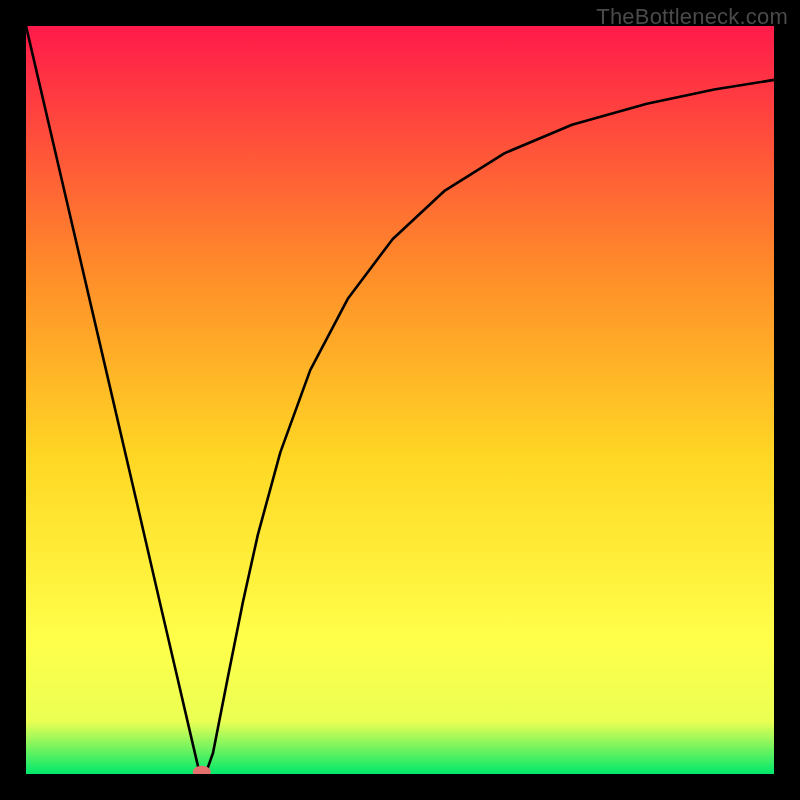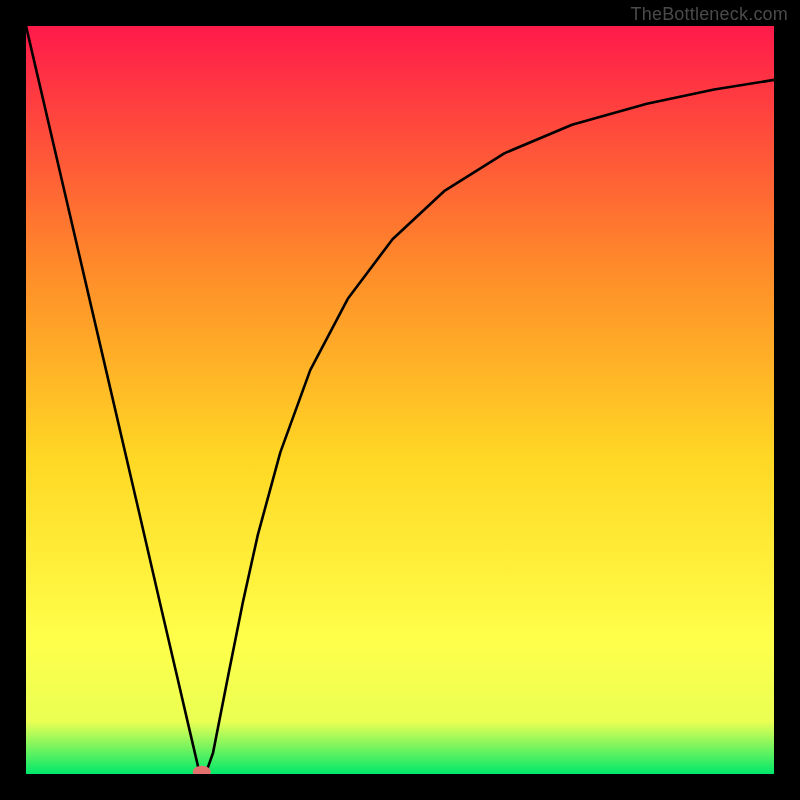--- a/index.html
+++ b/index.html
@@ -24,21 +24,21 @@
     left: 0;
     top: 0;
     width: 748px;
     height: 748px;
   }
   .watermark {
     position: absolute;
     top: 4px;
     right: 12px;
     color: #4a4a4a;
-    font-size: 18px;
+    font-size: 22px;
     font-weight: 500;
     letter-spacing: 0.2px;
   }
   svg { display: block; }
 </style>
 </head>
 <body>
 
 <div class="watermark">TheBottleneck.com</div>
 

